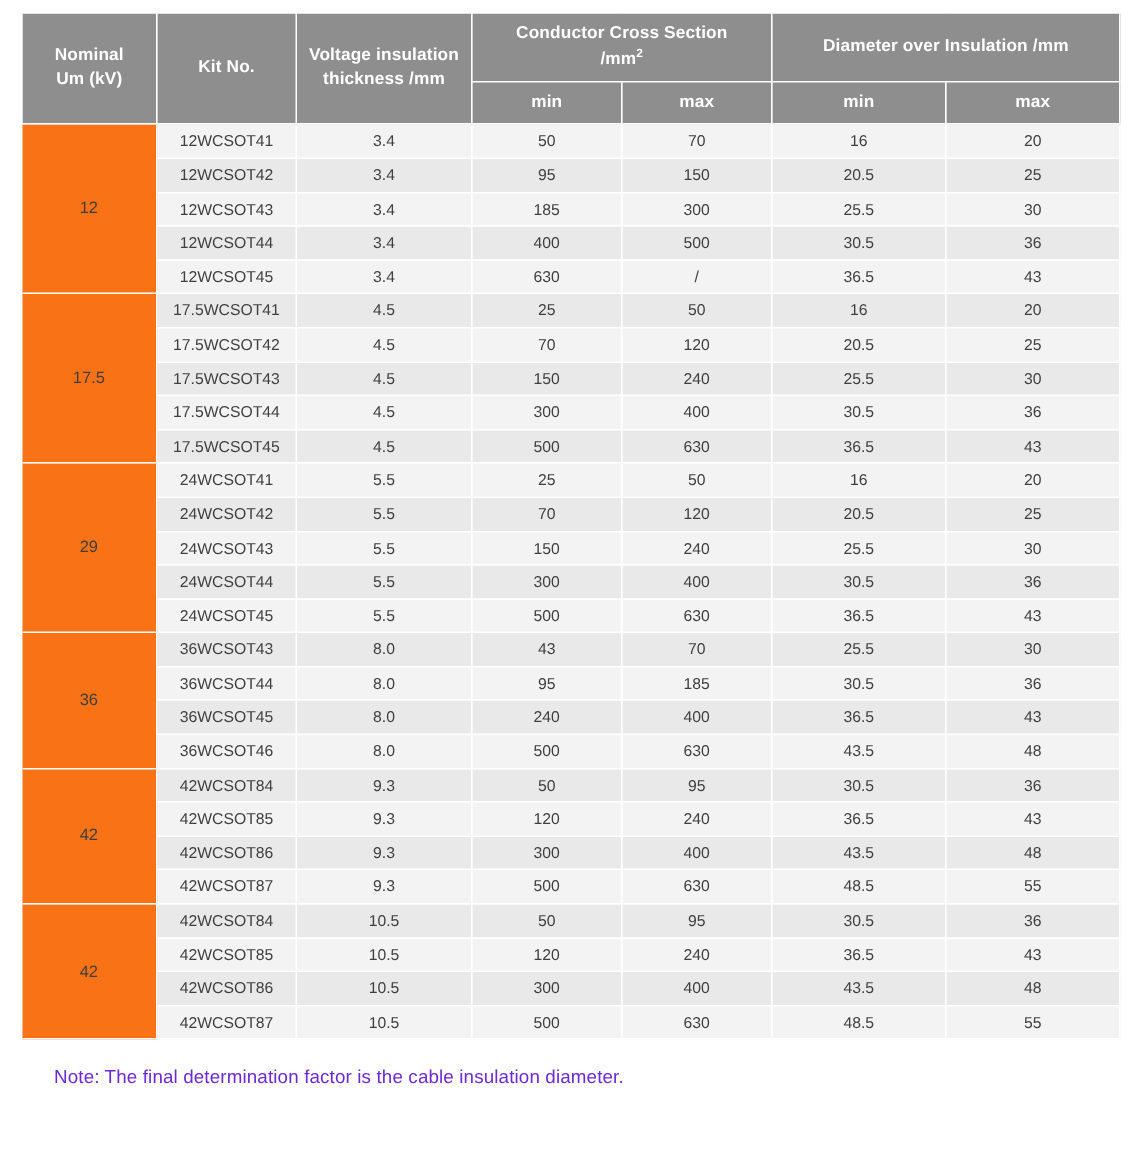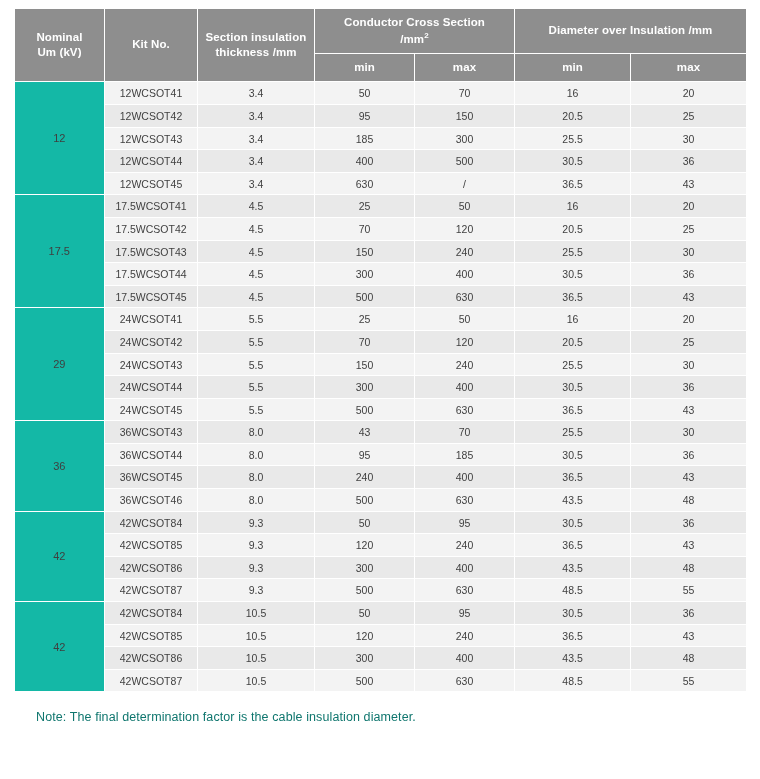--- a/index.html
+++ b/index.html
@@ -50,32 +50,32 @@
     font-size: 10.5px;
     text-align: center;
     border-right: 1px solid #ffffff;
     border-bottom: 1px solid #ffffff;
     padding: 5px 2px 4px 2px;
     color: #3f3f3f;
     line-height: 1.2;
   }
   tbody td.vcell {
     font-size: 11px;
-    background: #14b8a6;
+    background: #f97316;
     vertical-align: middle;
     border-bottom: 1px solid #ffffff;
   }
   tbody tr.odd td.data { background: #f3f3f3; }
   tbody tr.even td.data { background: #e9e9e9; }
 
   .note {
     margin-top: 18px;
     padding-left: 22px;
     font-size: 12.5px;
-    color: #0f766e;
+    color: #6d28d9;
     letter-spacing: 0.1px;
   }
 </style>
 </head>
 <body>
 
 <div class="page">
   <table class="spec">
     <colgroup>
       <col class="c-voltage">
@@ -87,21 +87,21 @@
       <col class="c-doimax">
     </colgroup>
     <thead>
       <tr>
         <th class="tall" rowspan="2">
           <span>Nominal</span><br>
           <span>Um (kV)</span>
         </th>
         <th class="tall" rowspan="2">Kit No.</th>
         <th class="tall" rowspan="2">
-          <span>Section insulation</span><br>
+          <span>Voltage insulation</span><br>
           <span>thickness /mm</span>
         </th>
         <th colspan="2">
           <span>Conductor Cross Section /mm</span><sup>2</sup>
         </th>
         <th colspan="2">Diameter over Insulation /mm</th>
       </tr>
       <tr>
         <th>min</th>
         <th>max</th>

